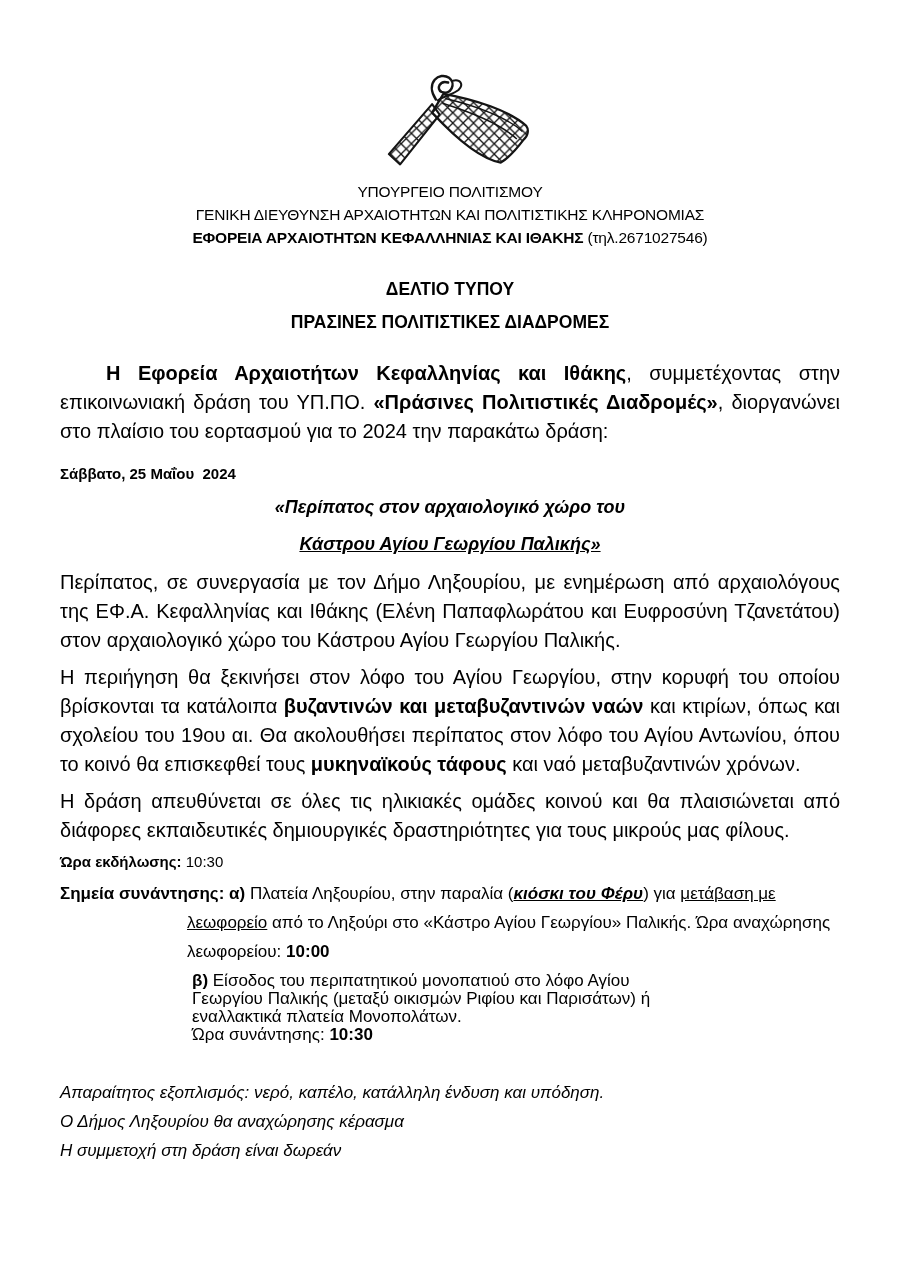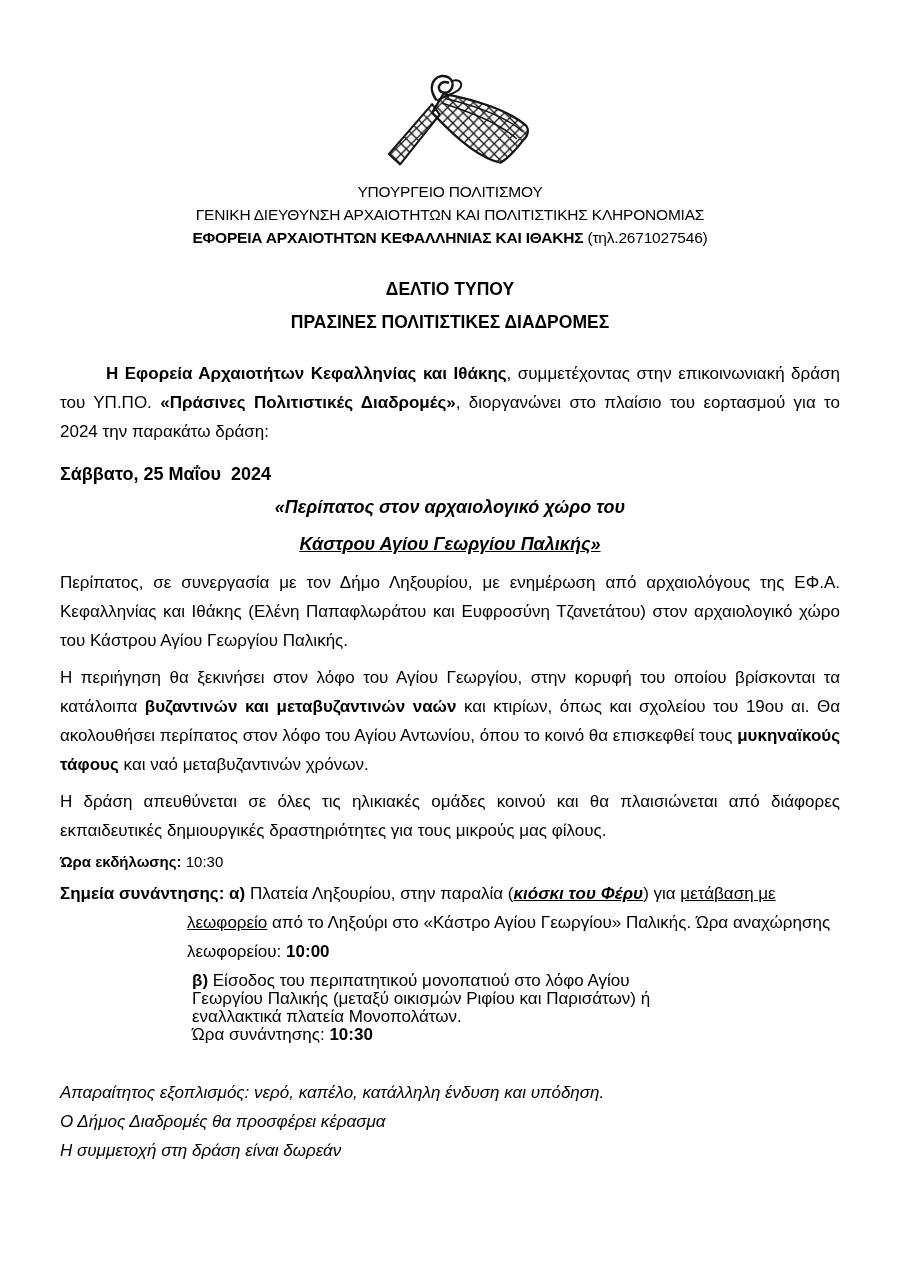--- a/index.html
+++ b/index.html
@@ -24,31 +24,31 @@
   .hline { font-size: 15.5px; line-height: 23px; letter-spacing: -0.2px; }
   .hline .b { font-weight: bold; }
 
   
   .doc-title { text-align: center; font-weight: bold; font-size: 17.5px; line-height: 21px; }
   .doc-title.first { margin-top: 30px; }
   .doc-title.second { margin-top: 12px; }
 
   
   .bodytxt {
-    font-size: 17px; line-height: 29px;
+    font-size: 20px; line-height: 29px;
     text-align: justify;
   }
   .intro { margin-top: 26px; text-indent: 46px; }
   .b { font-weight: bold; }
   .bi { font-weight: bold; font-style: italic; }
   .u { text-decoration: underline; }
 
   .event-date {
     margin-top: 17px;
-    font-weight: bold; font-size: 18px; line-height: 22px;
+    font-weight: bold; font-size: 15px; line-height: 22px;
     white-space: pre-wrap;
   }
   .event-title {
     text-align: center; font-weight: bold; font-style: italic;
     font-size: 18px; line-height: 22px;
   }
   .event-title.l1 { margin-top: 11px; }
   .event-title.l2 { margin-top: 15px; text-decoration: underline; }
 
   .p-walk { margin-top: 13px; }
@@ -121,18 +121,18 @@
 
     <div class="hang"><span class="b">Σημεία συνάντησης: </span><span class="b">α)</span><span> Πλατεία Ληξουρίου, στην παραλία (</span><span class="bi u">κιόσκι του Φέρυ</span><span>) για </span><span class="u">μετάβαση με λεωφορείο</span><span> από το Ληξούρι στο «Κάστρο Αγίου Γεωργίου» Παλικής. Ώρα αναχώρησης λεωφορείου: </span><span class="b">10:00</span></div>
 
     <div class="point-b">
       <div><span class="b">β)</span><span> Είσοδος του περιπατητικού μονοπατιού στο λόφο Αγίου Γεωργίου Παλικής (μεταξύ οικισμών Ριφίου και Παρισάτων) ή εναλλακτικά πλατεία Μονοπολάτων.</span></div>
       <div><span>Ώρα συνάντησης: </span><span class="b">10:30</span></div>
     </div>
 
     <div class="footer-notes">
       <div>Απαραίτητος εξοπλισμός: νερό, καπέλο, κατάλληλη ένδυση και υπόδηση.</div>
-      <div>Ο Δήμος Διαδρομές θα προσφέρει κέρασμα</div>
+      <div>Ο Δήμος Ληξουρίου θα αναχώρησης κέρασμα</div>
       <div>Η συμμετοχή στη δράση είναι δωρεάν</div>
     </div>
 
   </div>
 </div>
 
 </body></html>

